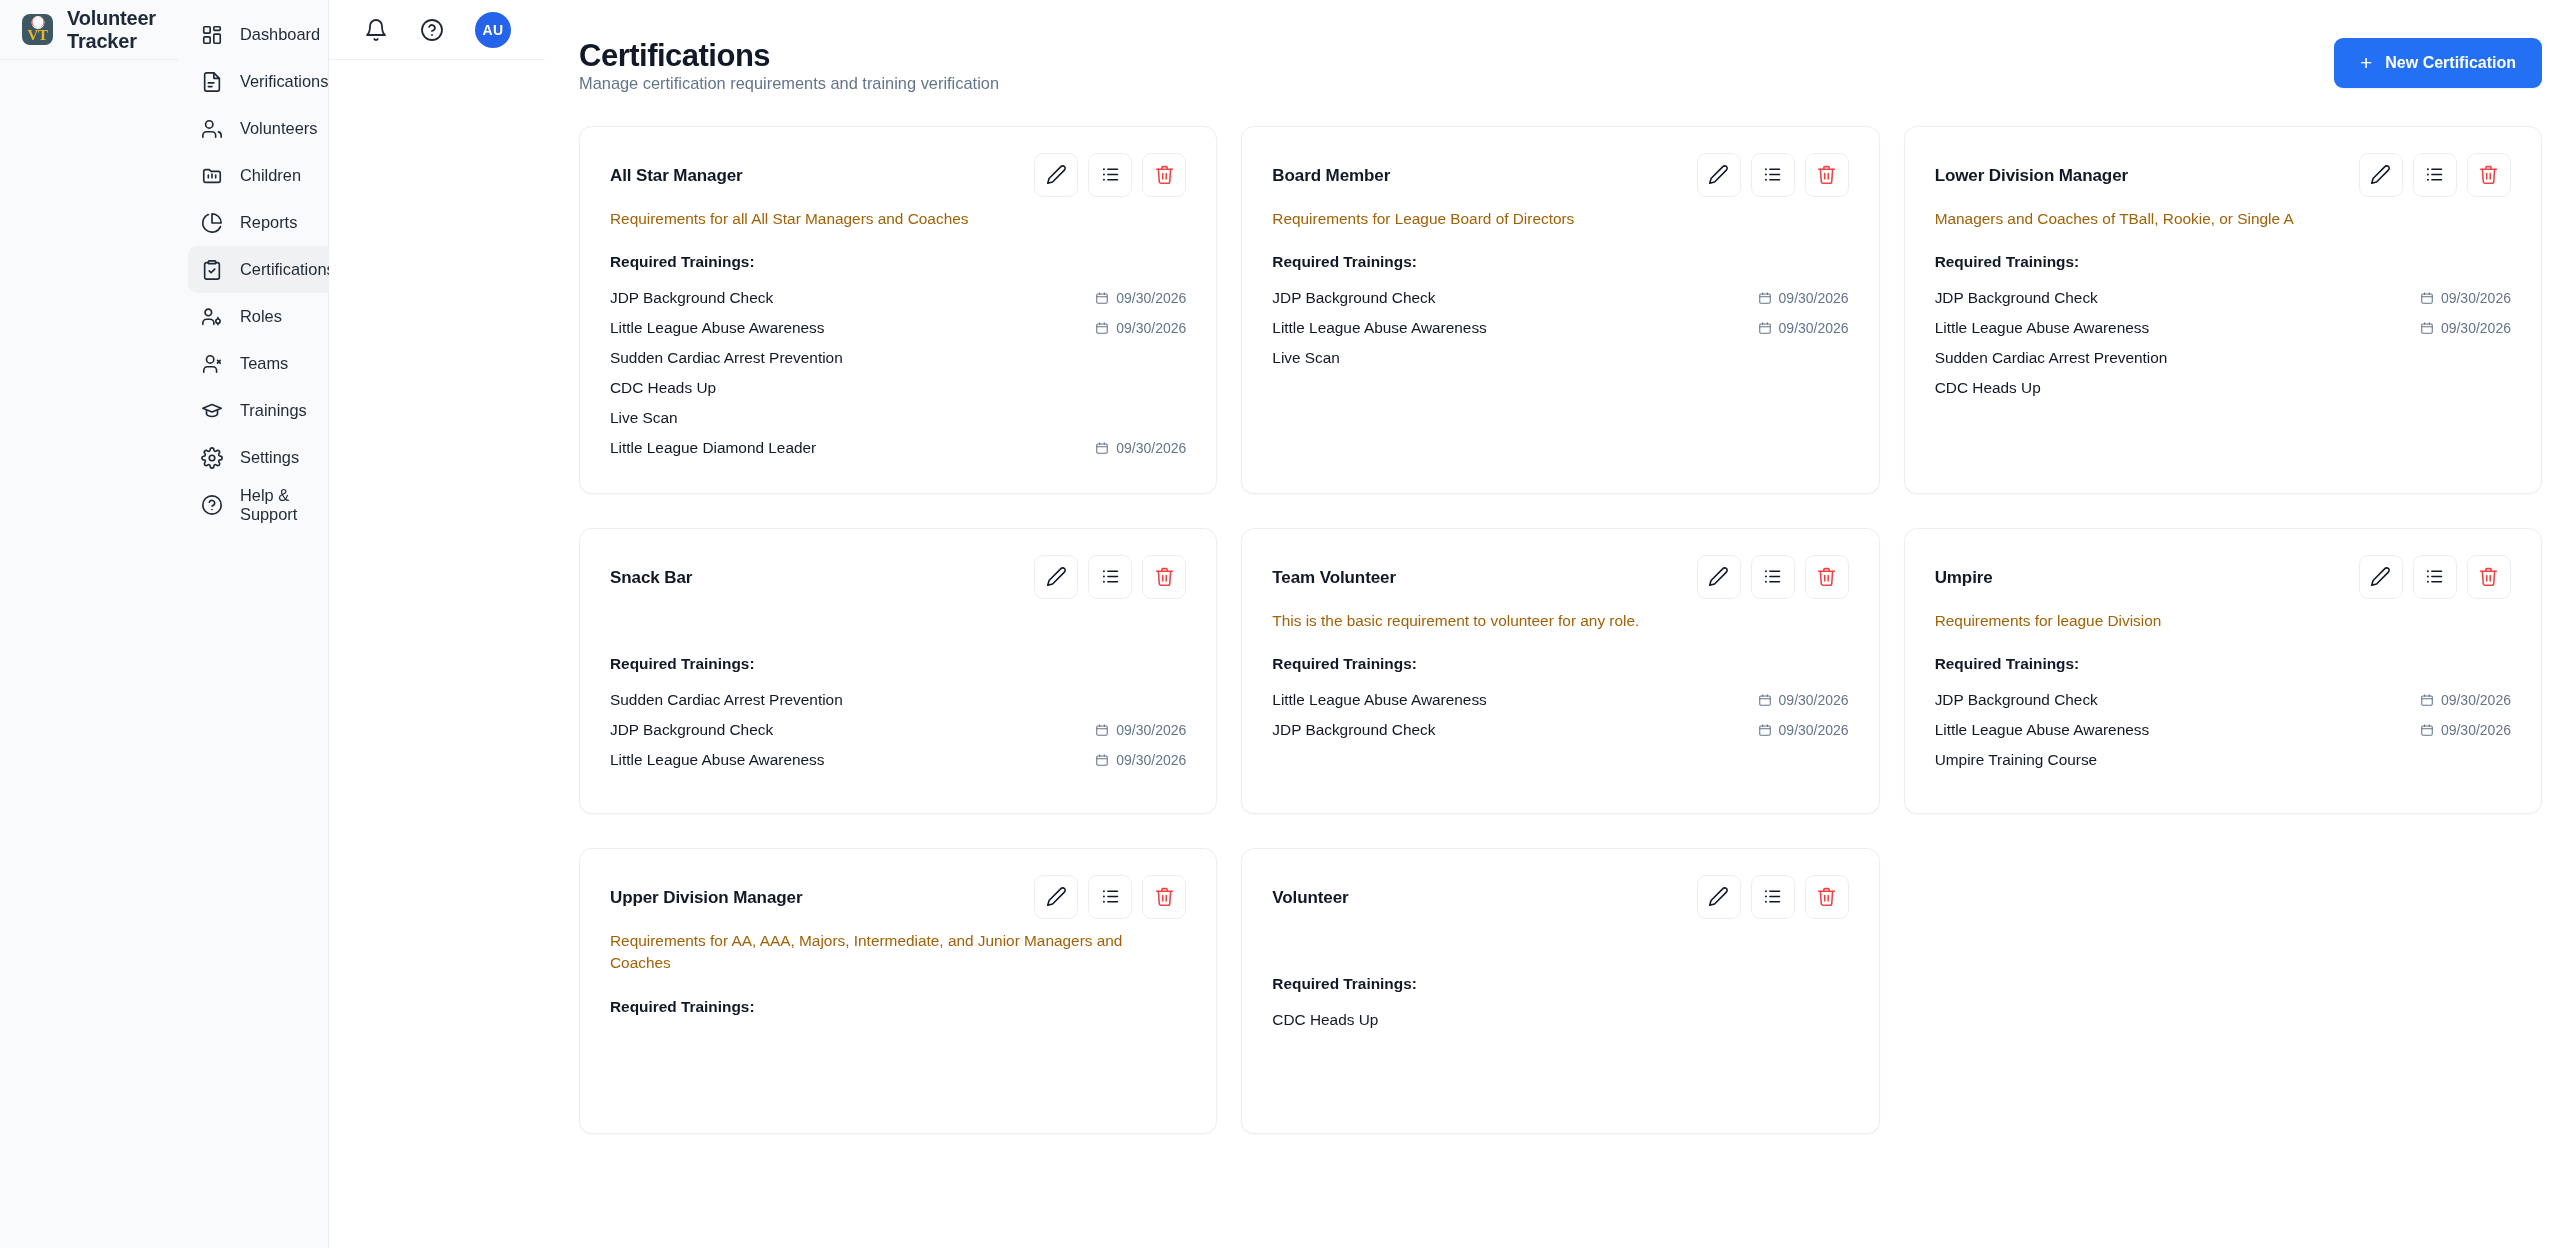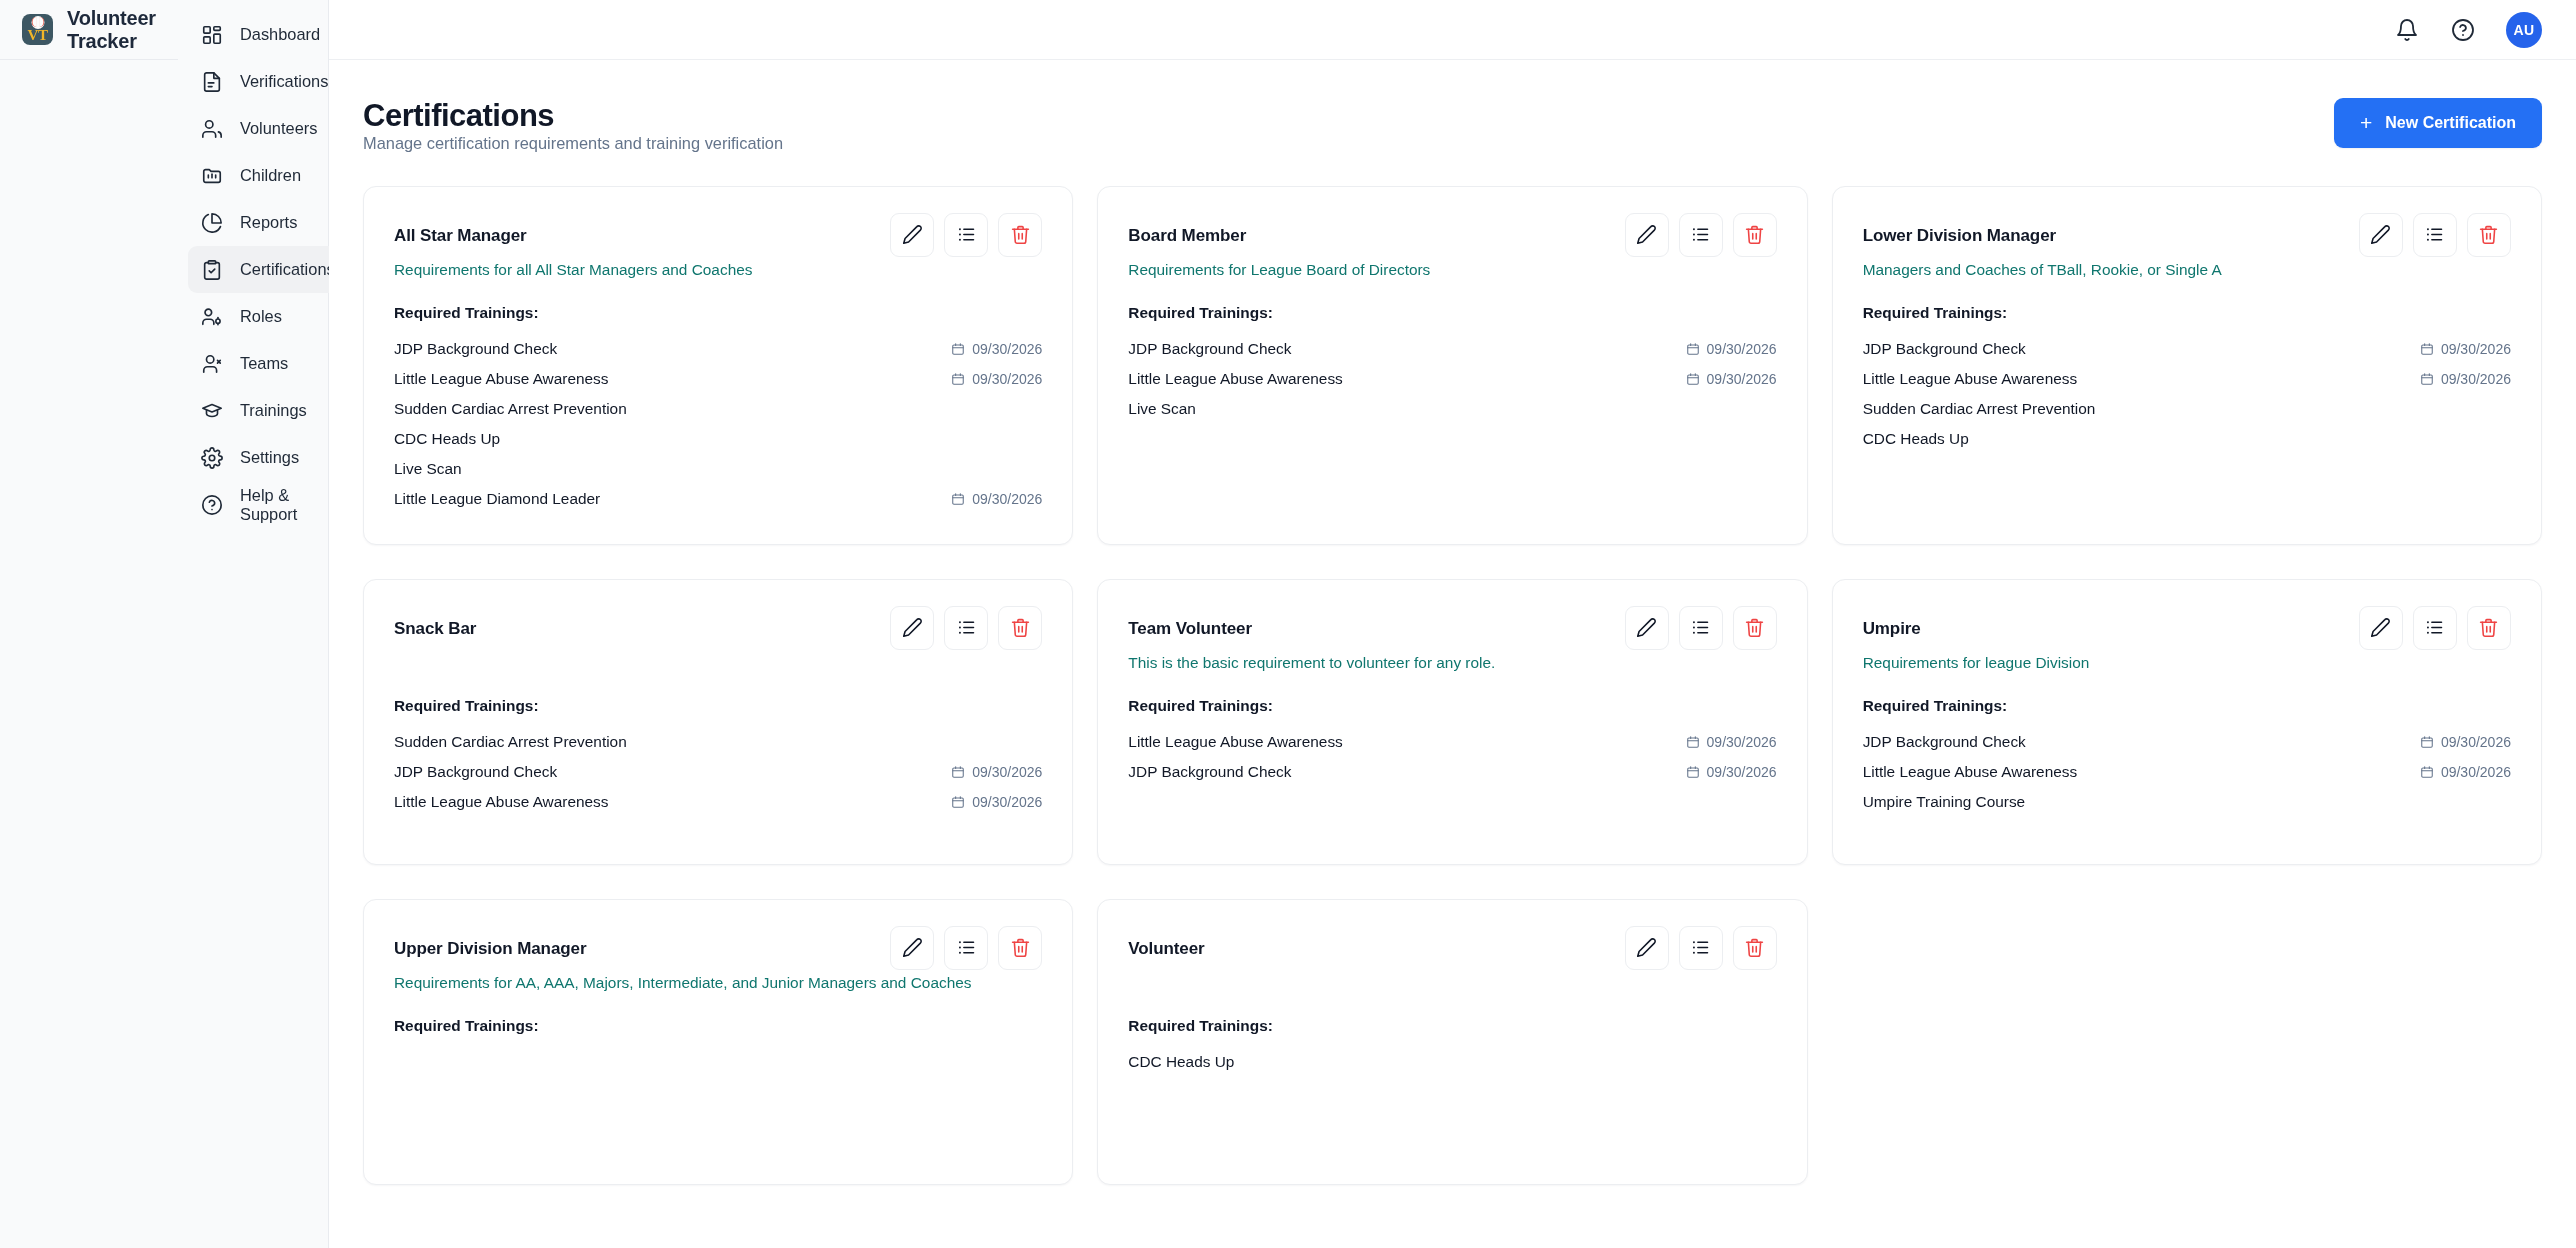--- a/index.html
+++ b/index.html
@@ -86,21 +86,21 @@
     border-radius: 9px;
     cursor: pointer;
     color: #1f2937;
     font-size: 16.4px;
   }
   .nav-item.active { background: #f0f1f3; }
   .nav-icon { width: 22px; height: 22px; flex: 0 0 auto; display: flex; align-items: center; justify-content: center; }
   .nav-icon svg { width: 22px; height: 22px; display: block; }
 
   
-  .main { flex: 1; height: 1248px; display: flex; flex-direction: column; background: #ffffff; overflow: hidden; }
+  .main { flex: 1; height: 1248px; display: flex; flex-direction: row; background: #ffffff; overflow: hidden; }
   .topbar {
     height: 60px;
     min-height: 60px;
     border-bottom: 1px solid #edeff2;
     display: flex;
     align-items: center;
     justify-content: flex-end;
     gap: 30px;
     padding: 0 34px;
     background: #ffffff;
@@ -195,22 +195,22 @@
     border-radius: 9px;
     display: flex; align-items: center; justify-content: center;
     cursor: pointer;
     color: #111827;
     padding: 0;
   }
   .icon-btn svg { width: 21px; height: 21px; display: block; }
   .icon-btn.danger { color: #ef4444; }
   .card-desc {
     font-size: 15.4px;
-    color: #0f766e;
-    margin-top: 2px;
+    color: #a16207;
+    margin-top: 11px;
     line-height: 1.45;
     min-height: 22px;
   }
   .card-desc.empty { min-height: 22px; }
   .req-label {
     font-size: 15.4px;
     font-weight: 700;
     color: #111827;
     margin-top: 23px;
   }

